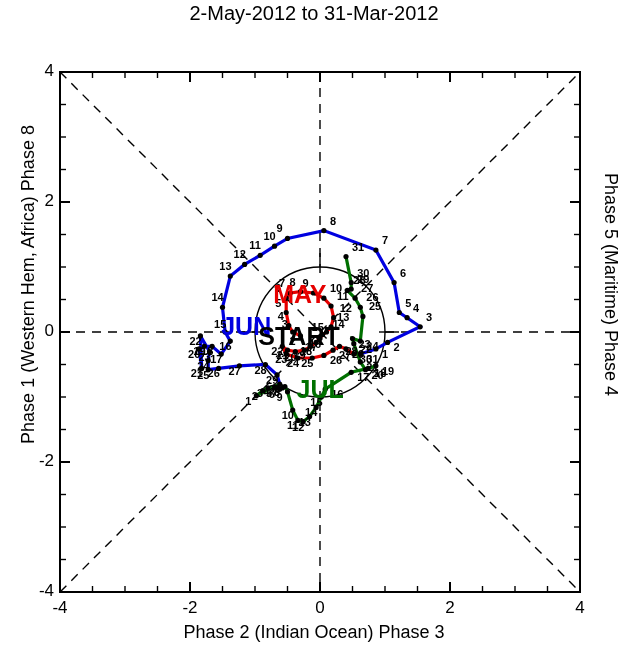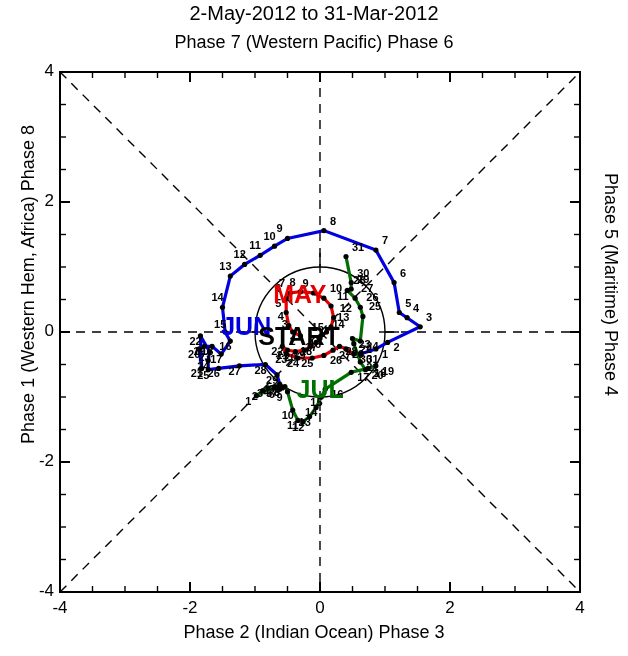--- a/index.html
+++ b/index.html
@@ -27,21 +27,20 @@
   .daylab{font-family:"Liberation Sans",sans-serif;font-size:11px;font-weight:bold;fill:#000;}
   .monlab{font-family:"Liberation Sans",sans-serif;font-size:25px;font-weight:bold;}
   .startlab{font-family:"Liberation Sans",sans-serif;font-size:25px;font-weight:bold;fill:#000;}
 </style>
 </head>
 <body>
 
 <div id="stage">
 
   <div class="title-main">2-May-2012 to 31-Mar-2012</div>
-  <div class="title-sub">Phase 7 (Western Pacific) Phase 6</div>
 
   <div class="ylabel-left">Phase 1 (Western Hem, Africa) Phase 8</div>
   <div class="ylabel-right">Phase 5 (Maritime) Phase 4</div>
   <div class="xlabel">Phase 2 (Indian Ocean) Phase 3</div>
 
   <svg id="canvas" width="628" height="656">
       <rect x="60" y="72" width="520" height="520" class="plot-frame"></rect>
       <line x1="60" y1="72" x2="580" y2="592" class="dash"></line>
       <line x1="60" y1="592" x2="580" y2="72" class="dash"></line>
       <line x1="60" y1="332" x2="255" y2="332" class="dash"></line>

